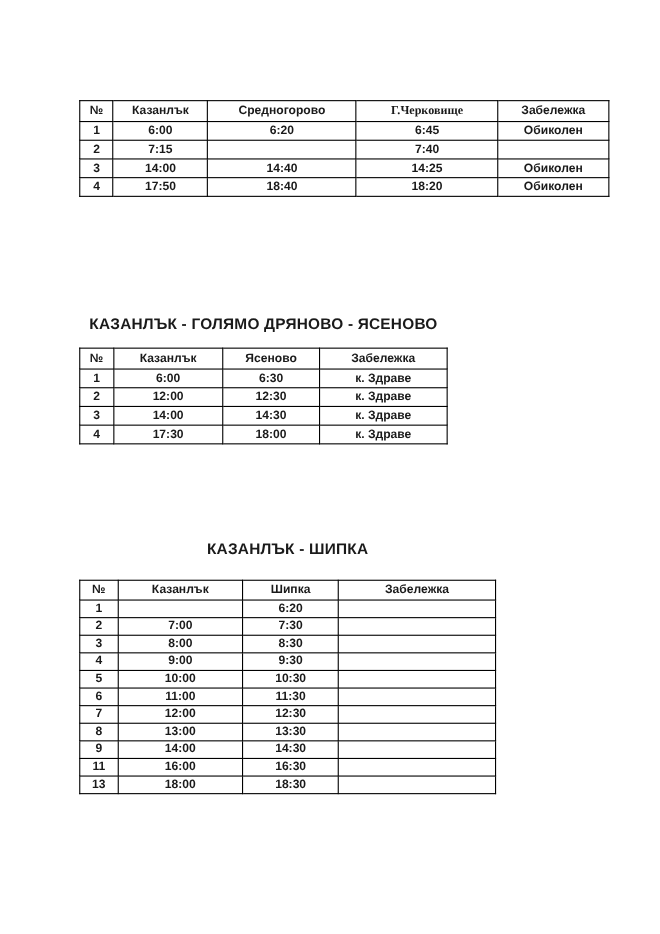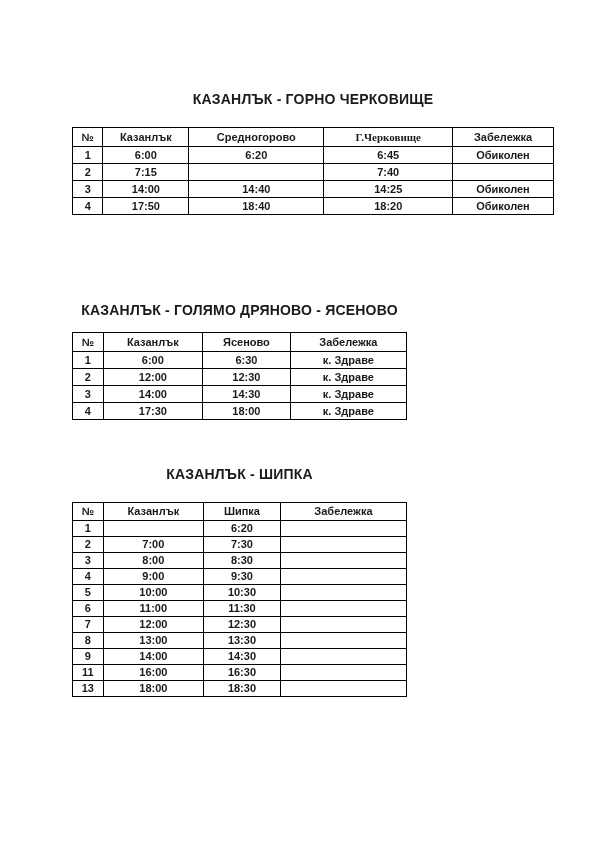--- a/index.html
+++ b/index.html
@@ -14,22 +14,22 @@
     font-family:"Liberation Sans",sans-serif;
   }
   .page{
     position:relative;
     width:600px;height:849px;
     background:var(--page-bg);
     overflow:hidden;
   }
   .sched{position:absolute;}
   .s1{left:72px;top:91px;width:482px;}
-  .s2{left:72px;top:286px;width:335px;margin-top:16px;}
-  .s3{left:72px;top:466px;width:335px;}
+  .s2{left:72px;top:286px;width:335px;}
+  .s3{left:72px;top:491px;width:379px;}
   .title{
     font-size:14px;font-weight:bold;line-height:16px;
     text-align:center;color:var(--text);
     white-space:nowrap;letter-spacing:0.2px;
   }
   .s1 .title{margin-bottom:20px;}
   .s2 .title{margin-bottom:14px;}
   .s3 .title{margin-bottom:20px;}
   table.tbl{
     border-collapse:collapse;
@@ -63,21 +63,20 @@
   .tbl-c th:nth-child(2){width:30.1%;}
   .tbl-c th:nth-child(3){width:23.0%;margin-top:47px;}
   .tbl-c th:nth-child(4){width:37.9%;}
 </style>
 </head>
 <body>
 
 <div class="page">
 
   <section class="sched s1">
-    <div class="title">КАЗАНЛЪК - ГОРНО ЧЕРКОВИЩЕ</div>
     <table class="tbl tbl-a">
         <thead>
           <tr>
             <th>№</th>
             <th>Казанлък</th>
             <th>Средногорово</th>
             <th>Г.Черковище</th>
             <th>Забележка</th>
           </tr>
         </thead>

